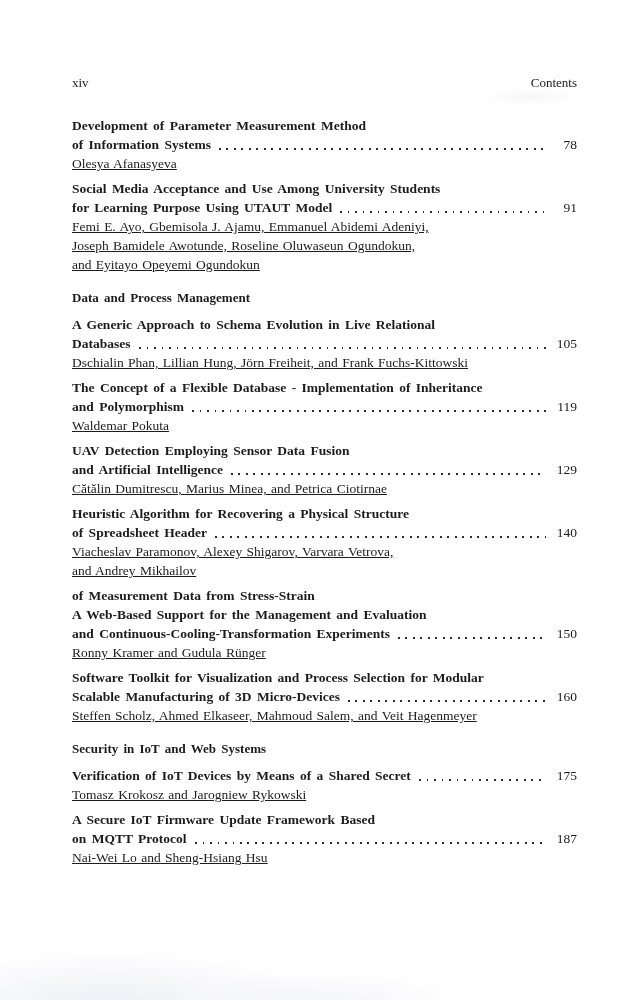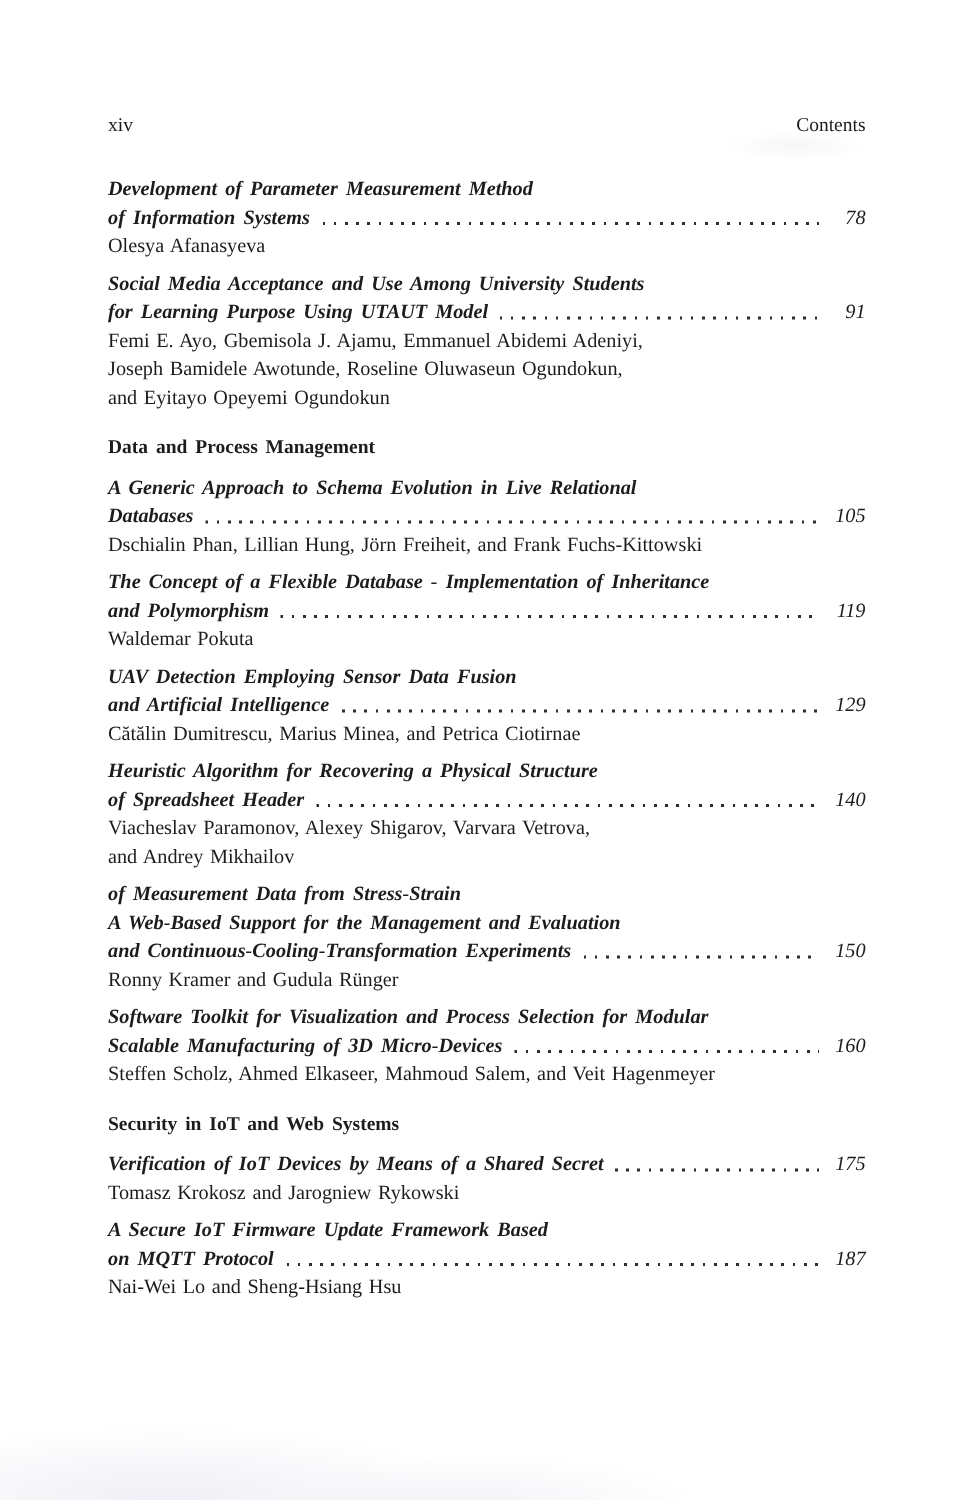--- a/index.html
+++ b/index.html
@@ -45,21 +45,21 @@
     margin: 14px 0 8px 0;
     word-spacing: 2px;
   }
   .toc-entry { margin-bottom: 6px; }
   .title {
     font-weight: 700;
     font-size: 13.5px;
     line-height: 19px;
     word-spacing: 2px;
   }
-  .title-line { display: block; font-style: italic; }
+  .title-line { display: block; }
   .title-line.last {
     display: flex;
     align-items: center;
   }
   .title-line.last .t { white-space: nowrap; }
   .leader {
     flex: 1 1 auto;
     height: 2px;
     align-self: flex-end;
     margin: 0 7px 4px 8px;
@@ -74,20 +74,21 @@
     font-size: 13.5px;
     min-width: 24px;
     text-align: right;
     white-space: nowrap;
   }
   .authors {
     font-weight: 400;
     font-size: 13.5px;
     line-height: 19px;
     word-spacing: 1px;
+    text-decoration: underline;
   }
 </style>
 </head>
 <body>
 
 <div class="sheet">
   <header class="running-header">
     <span>xiv</span>
     <span>Contents</span>
   </header>

